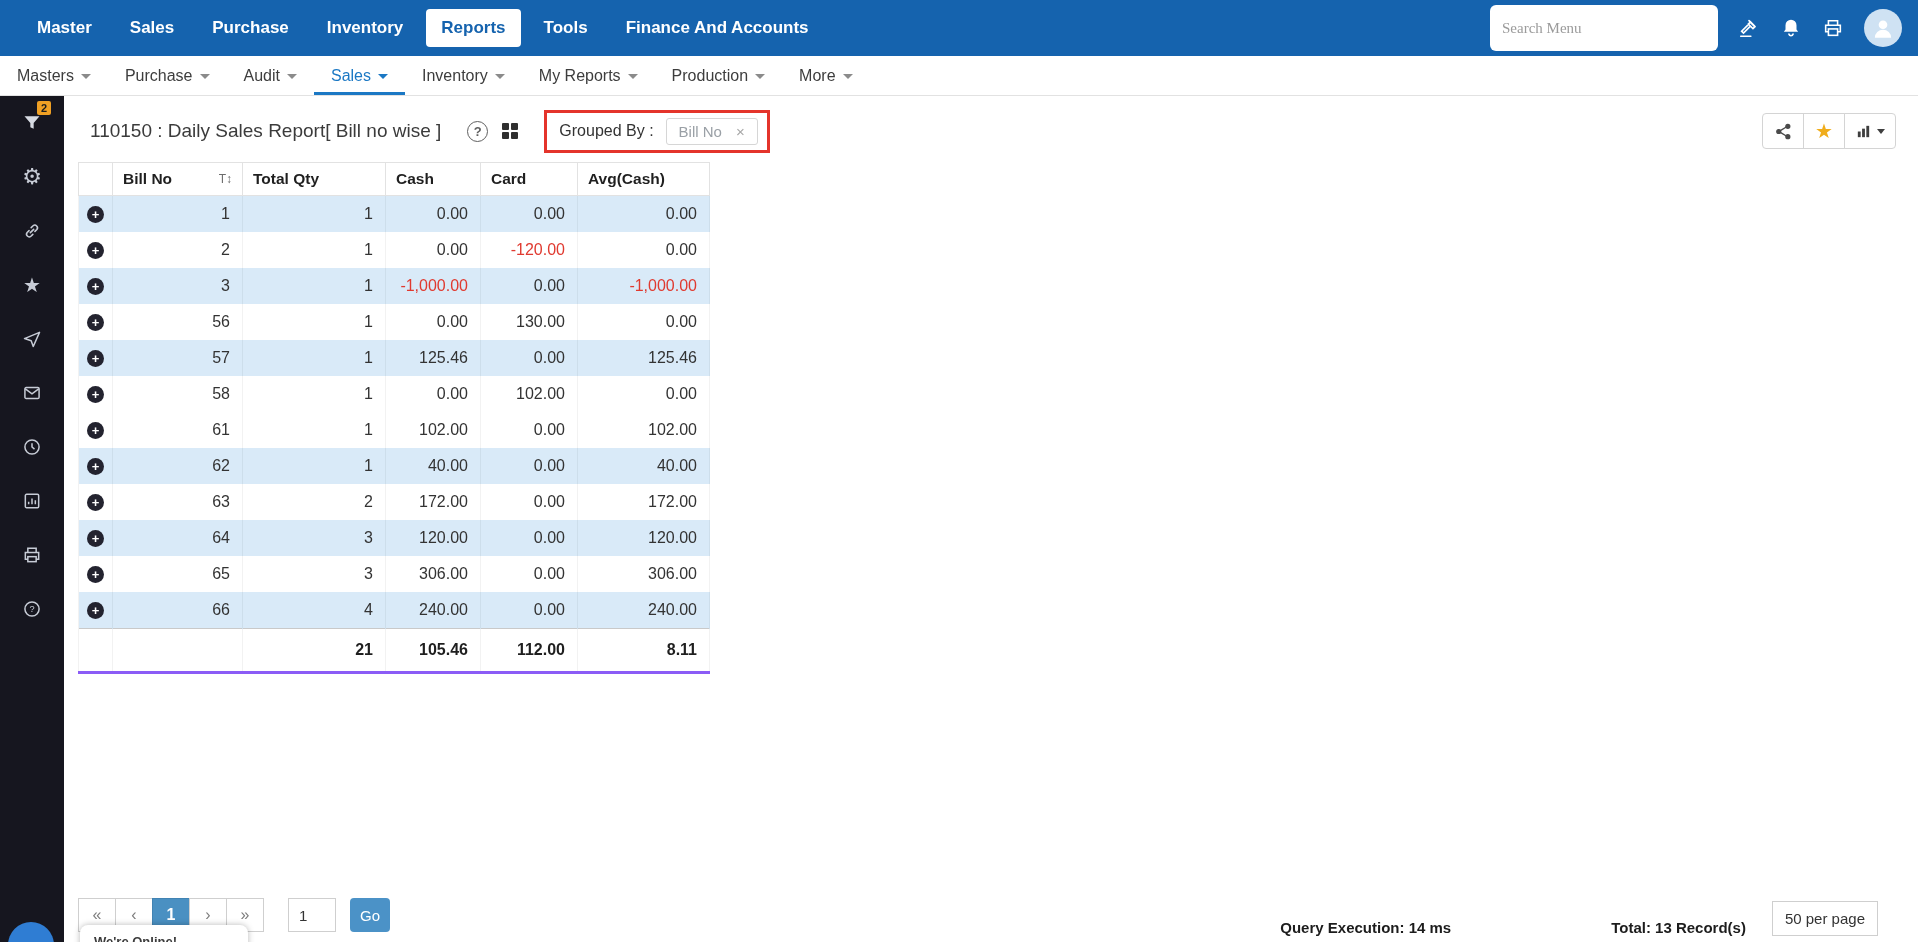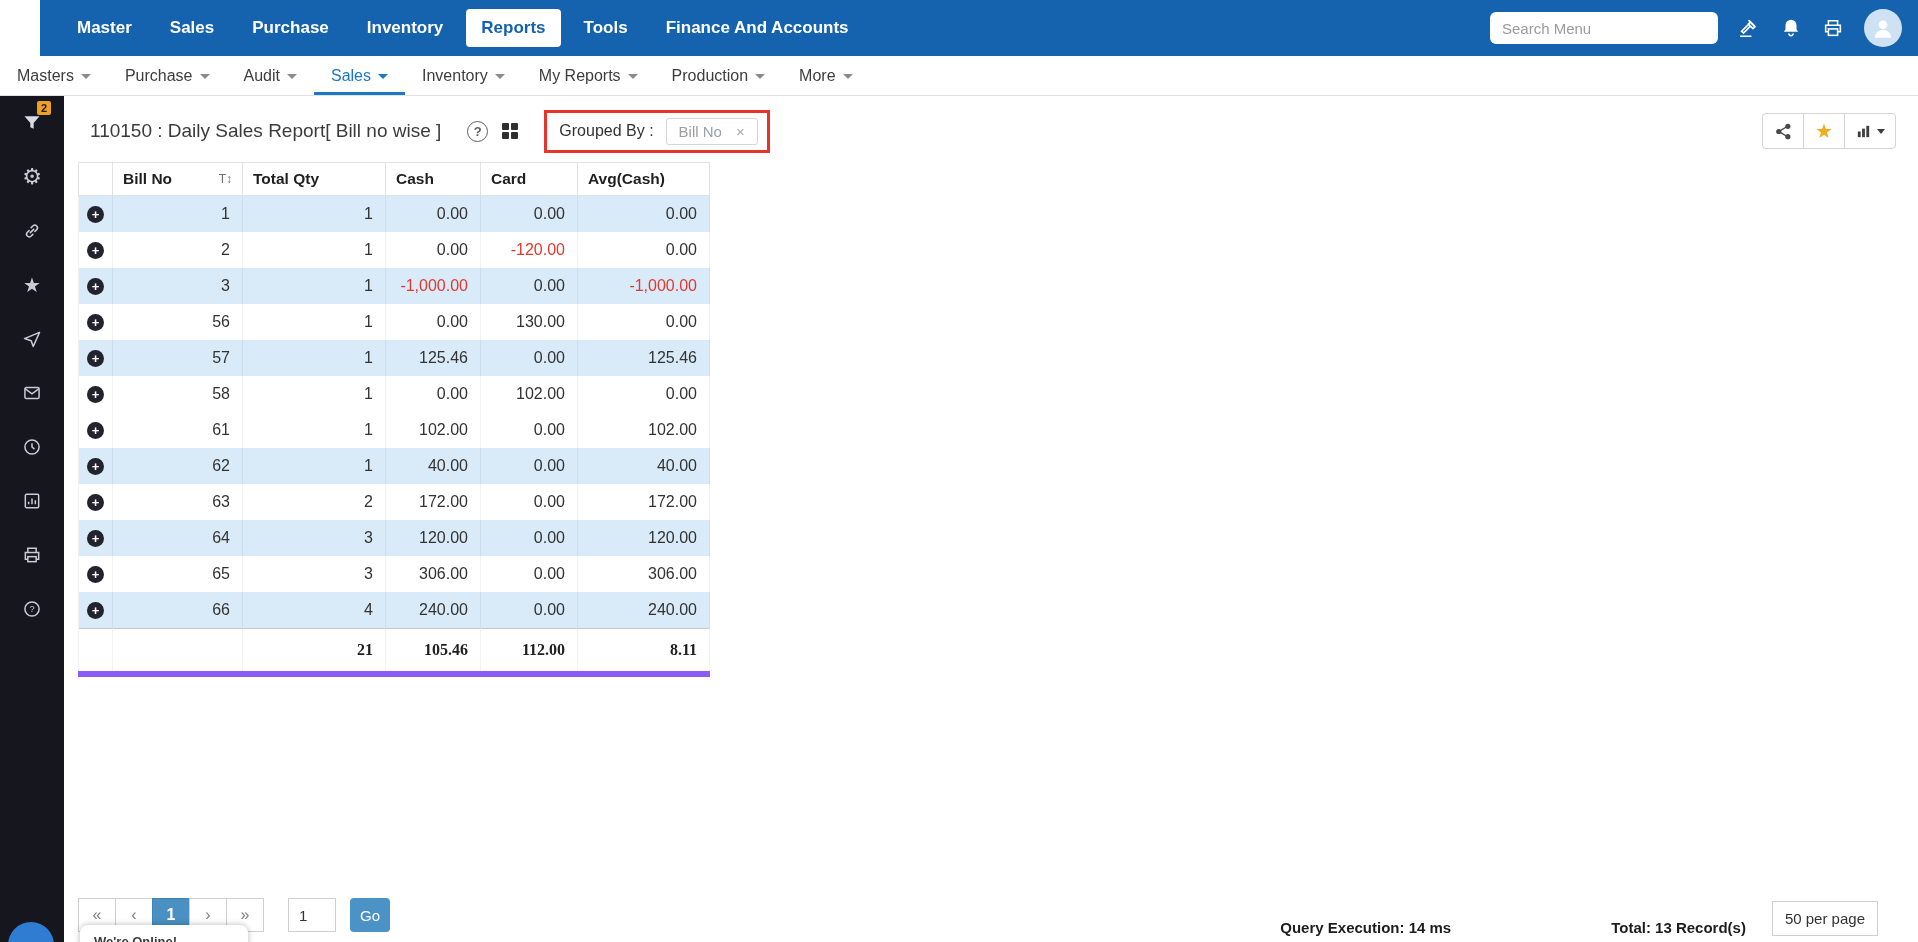--- a/index.html
+++ b/index.html
@@ -5,32 +5,32 @@
   * { box-sizing: border-box; }
   html,body { margin:0; padding:0; }
   body {
     width:1918px; height:942px; overflow:hidden; position:relative;
     font-family:"Liberation Sans", sans-serif; background:#fff; color:#333;
   }
 
   
   .topbar {
     height:56px; background:#1563ae; display:flex; align-items:center;
-    justify-content:space-between; padding:0 16px 0 22px;margin-left:40px;
+    justify-content:space-between; padding:0 16px 0 22px;
   }
   .topbar-menu { display:flex; align-items:center; gap:8px; }
   .topbar-item {
     color:#fff; font-weight:700; font-size:17px; padding:9px 15px;
     border-radius:4px; cursor:pointer; white-space:nowrap;
   }
   .topbar-item.active { background:#fff; color:#1563ae; }
   .topbar-right { display:flex; align-items:center; gap:20px; }
   .search-input {
-    width:228px; height:32px; border:none; border-radius:6px; padding:0 12px;
-    font-size:15px; font-family:Liberation Sans, sans-serif; color:#1d4ed8; outline:none;
+    width:228px; height:46px; border:none; border-radius:6px; padding:0 12px;
+    font-size:15px; font-family:Liberation Serif, serif; color:#1d4ed8; outline:none;
   }
   .search-input::placeholder { color:#9b9b9b; }
   .tb-icon { display:inline-flex; align-items:center; justify-content:center; cursor:pointer; }
   .tb-icon.avatar {
     width:38px; height:38px; border-radius:50%; background:#cfe2f3; overflow:hidden;
   }
 
   
   .subnav { height:40px; background:#fff; border-bottom:1px solid #e2e2e2; display:flex; align-items:center; }
   .subnav-items { display:flex; height:100%; }
@@ -111,22 +111,22 @@
   .report-table td.col-expand { text-align:center; padding:9px 4px; }
   .plus-btn {
     width:17px; height:17px; border-radius:50%; background:#23232f; color:#fff;
     display:inline-flex; align-items:center; justify-content:center; cursor:pointer;
     font-size:13px; font-weight:700; line-height:1;
   }
   .plus-btn::before { content:"+"; }
   .report-table td.neg { color:#e03a30; }
   .report-table { border:1px solid #dcdcdc; }
   .report-table tfoot td {
-    border-top:1px solid #c9c9c9; border-bottom:6px solid #8b5cf6;
-    font-weight:700; padding:12px; background:#fff; color:#1f1f1f;font-family:Liberation Serif, serif;
+    border-top:1px solid #c9c9c9; border-bottom:3px solid #8b5cf6;
+    font-weight:700; padding:12px; background:#fff; color:#1f1f1f;
   }
 
   
   .pagination { position:absolute; left:14px; bottom:10px; display:flex; align-items:center; z-index:10; }
   .page-btns { display:flex; }
   .page-btn {
     width:38px; height:34px; border:1px solid #cfcfcf; background:#fff; color:#7d7d7d;
     display:flex; align-items:center; justify-content:center; font-size:16px;
     margin-left:-1px; cursor:pointer;
   }

